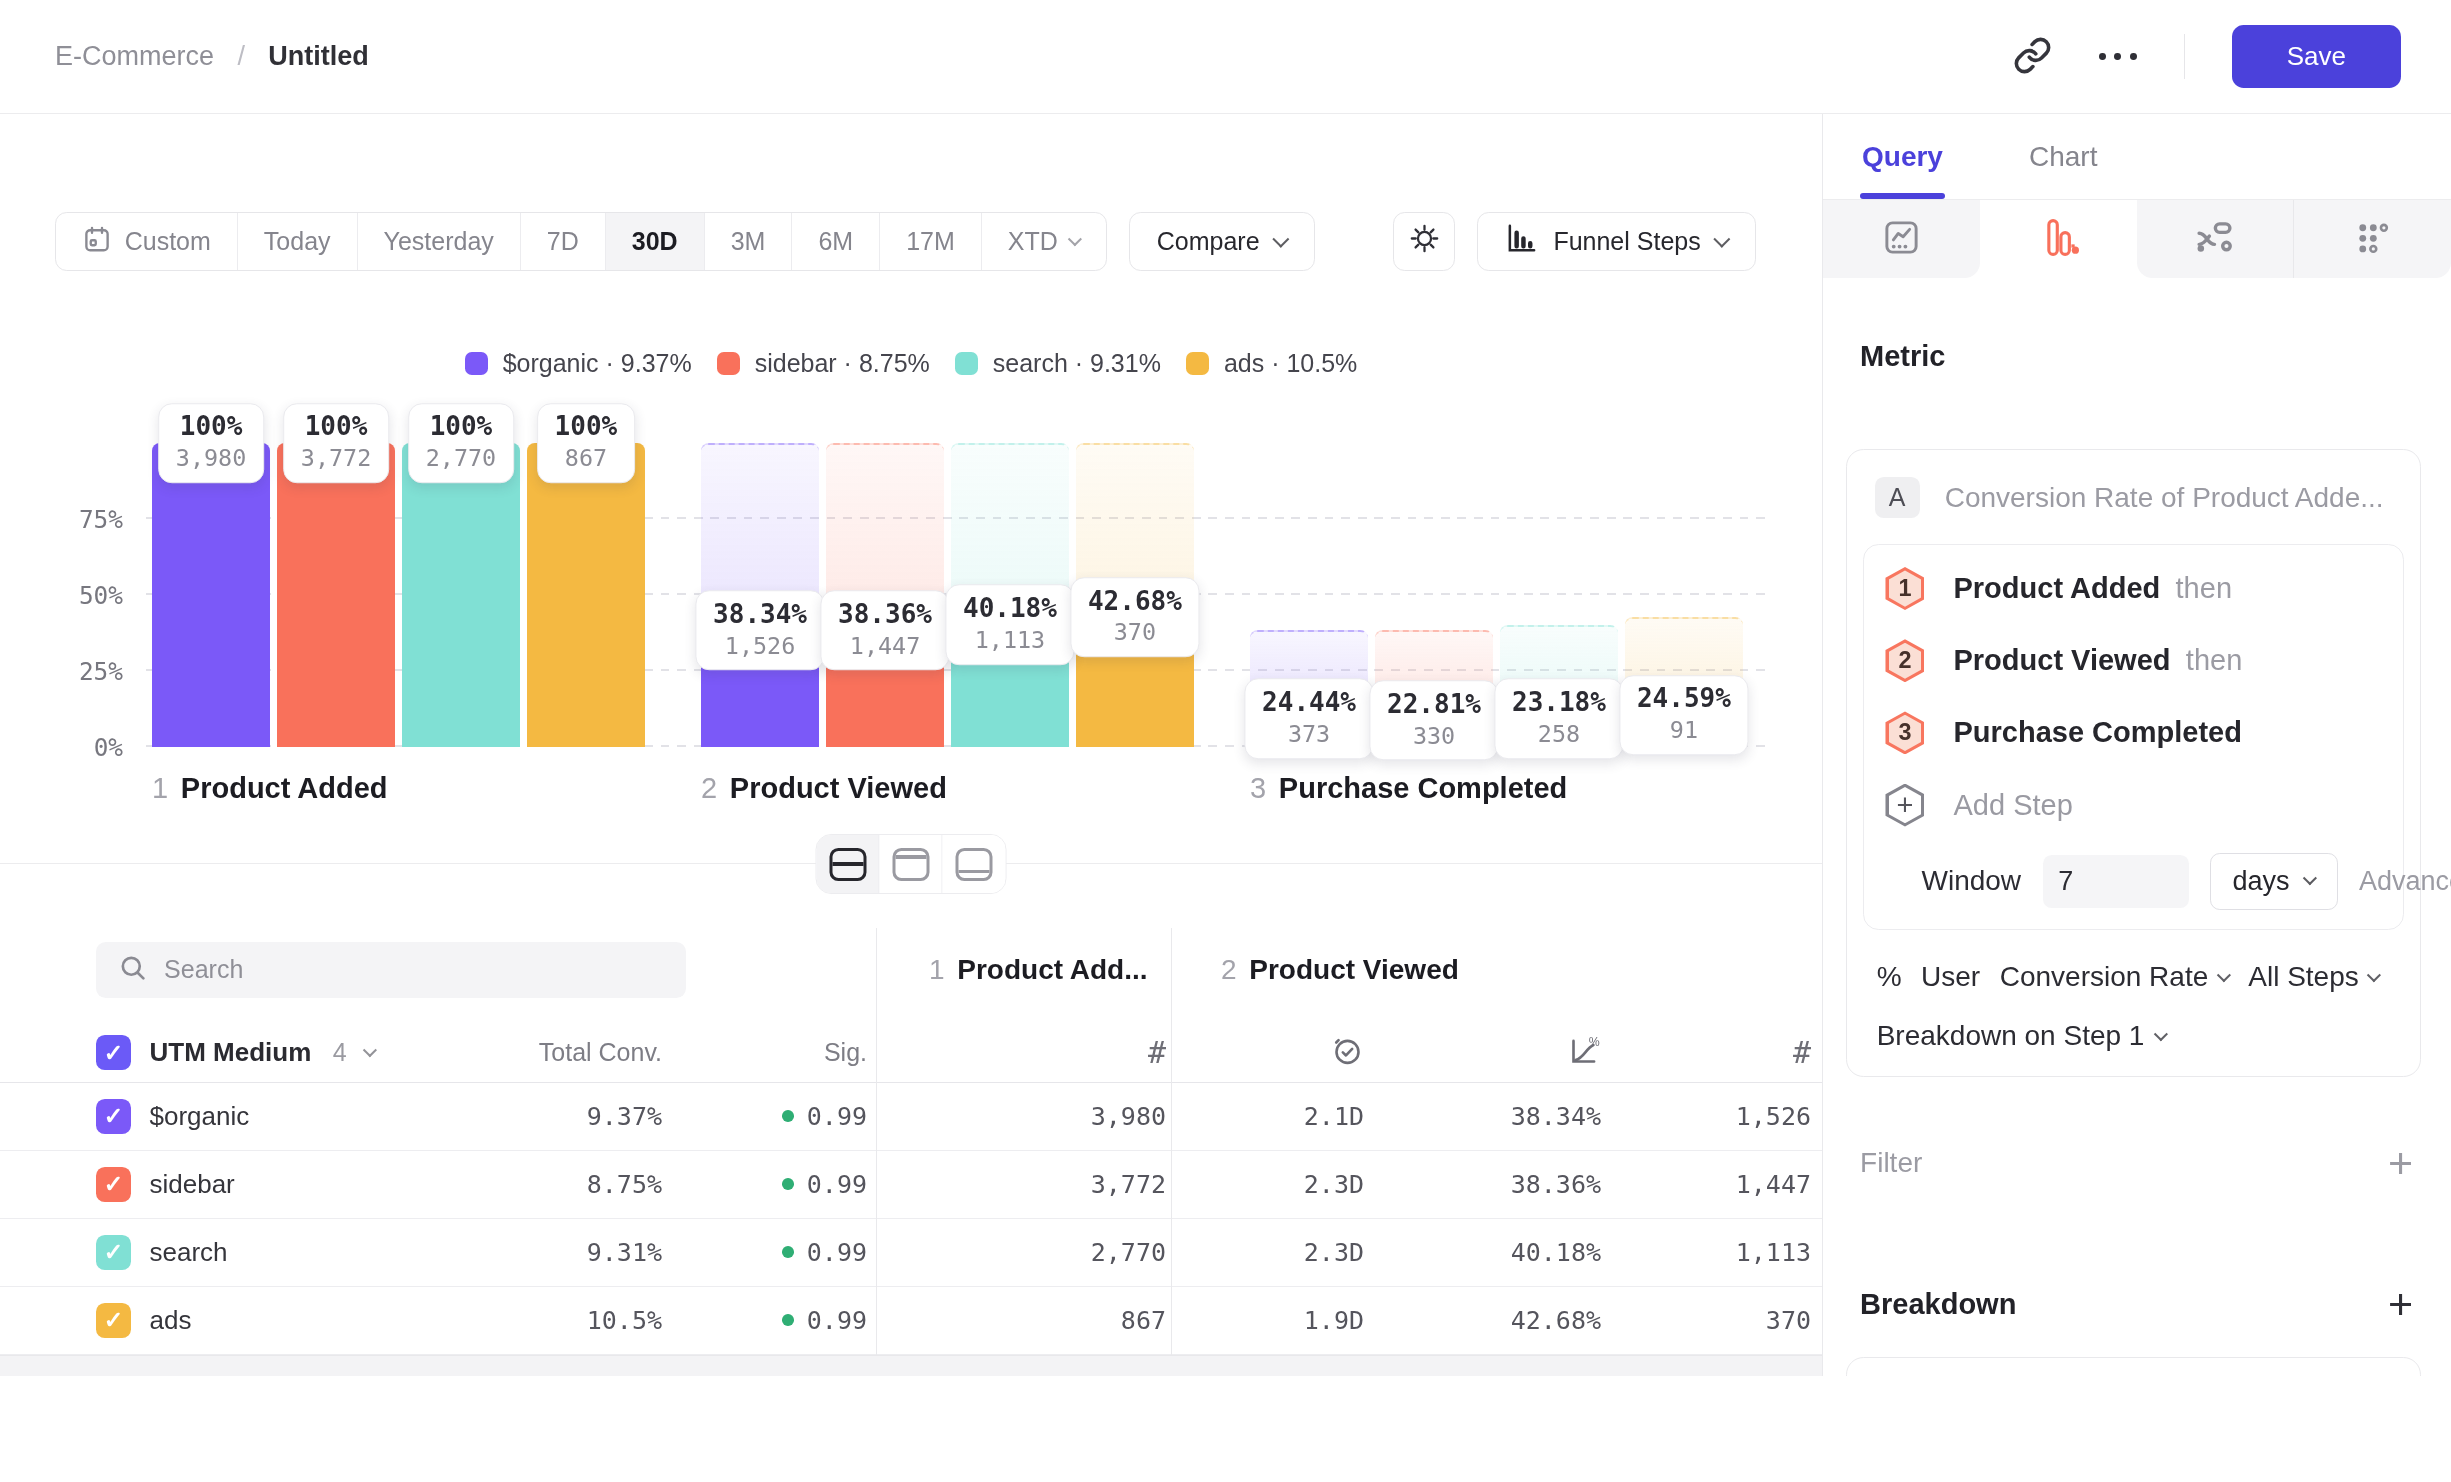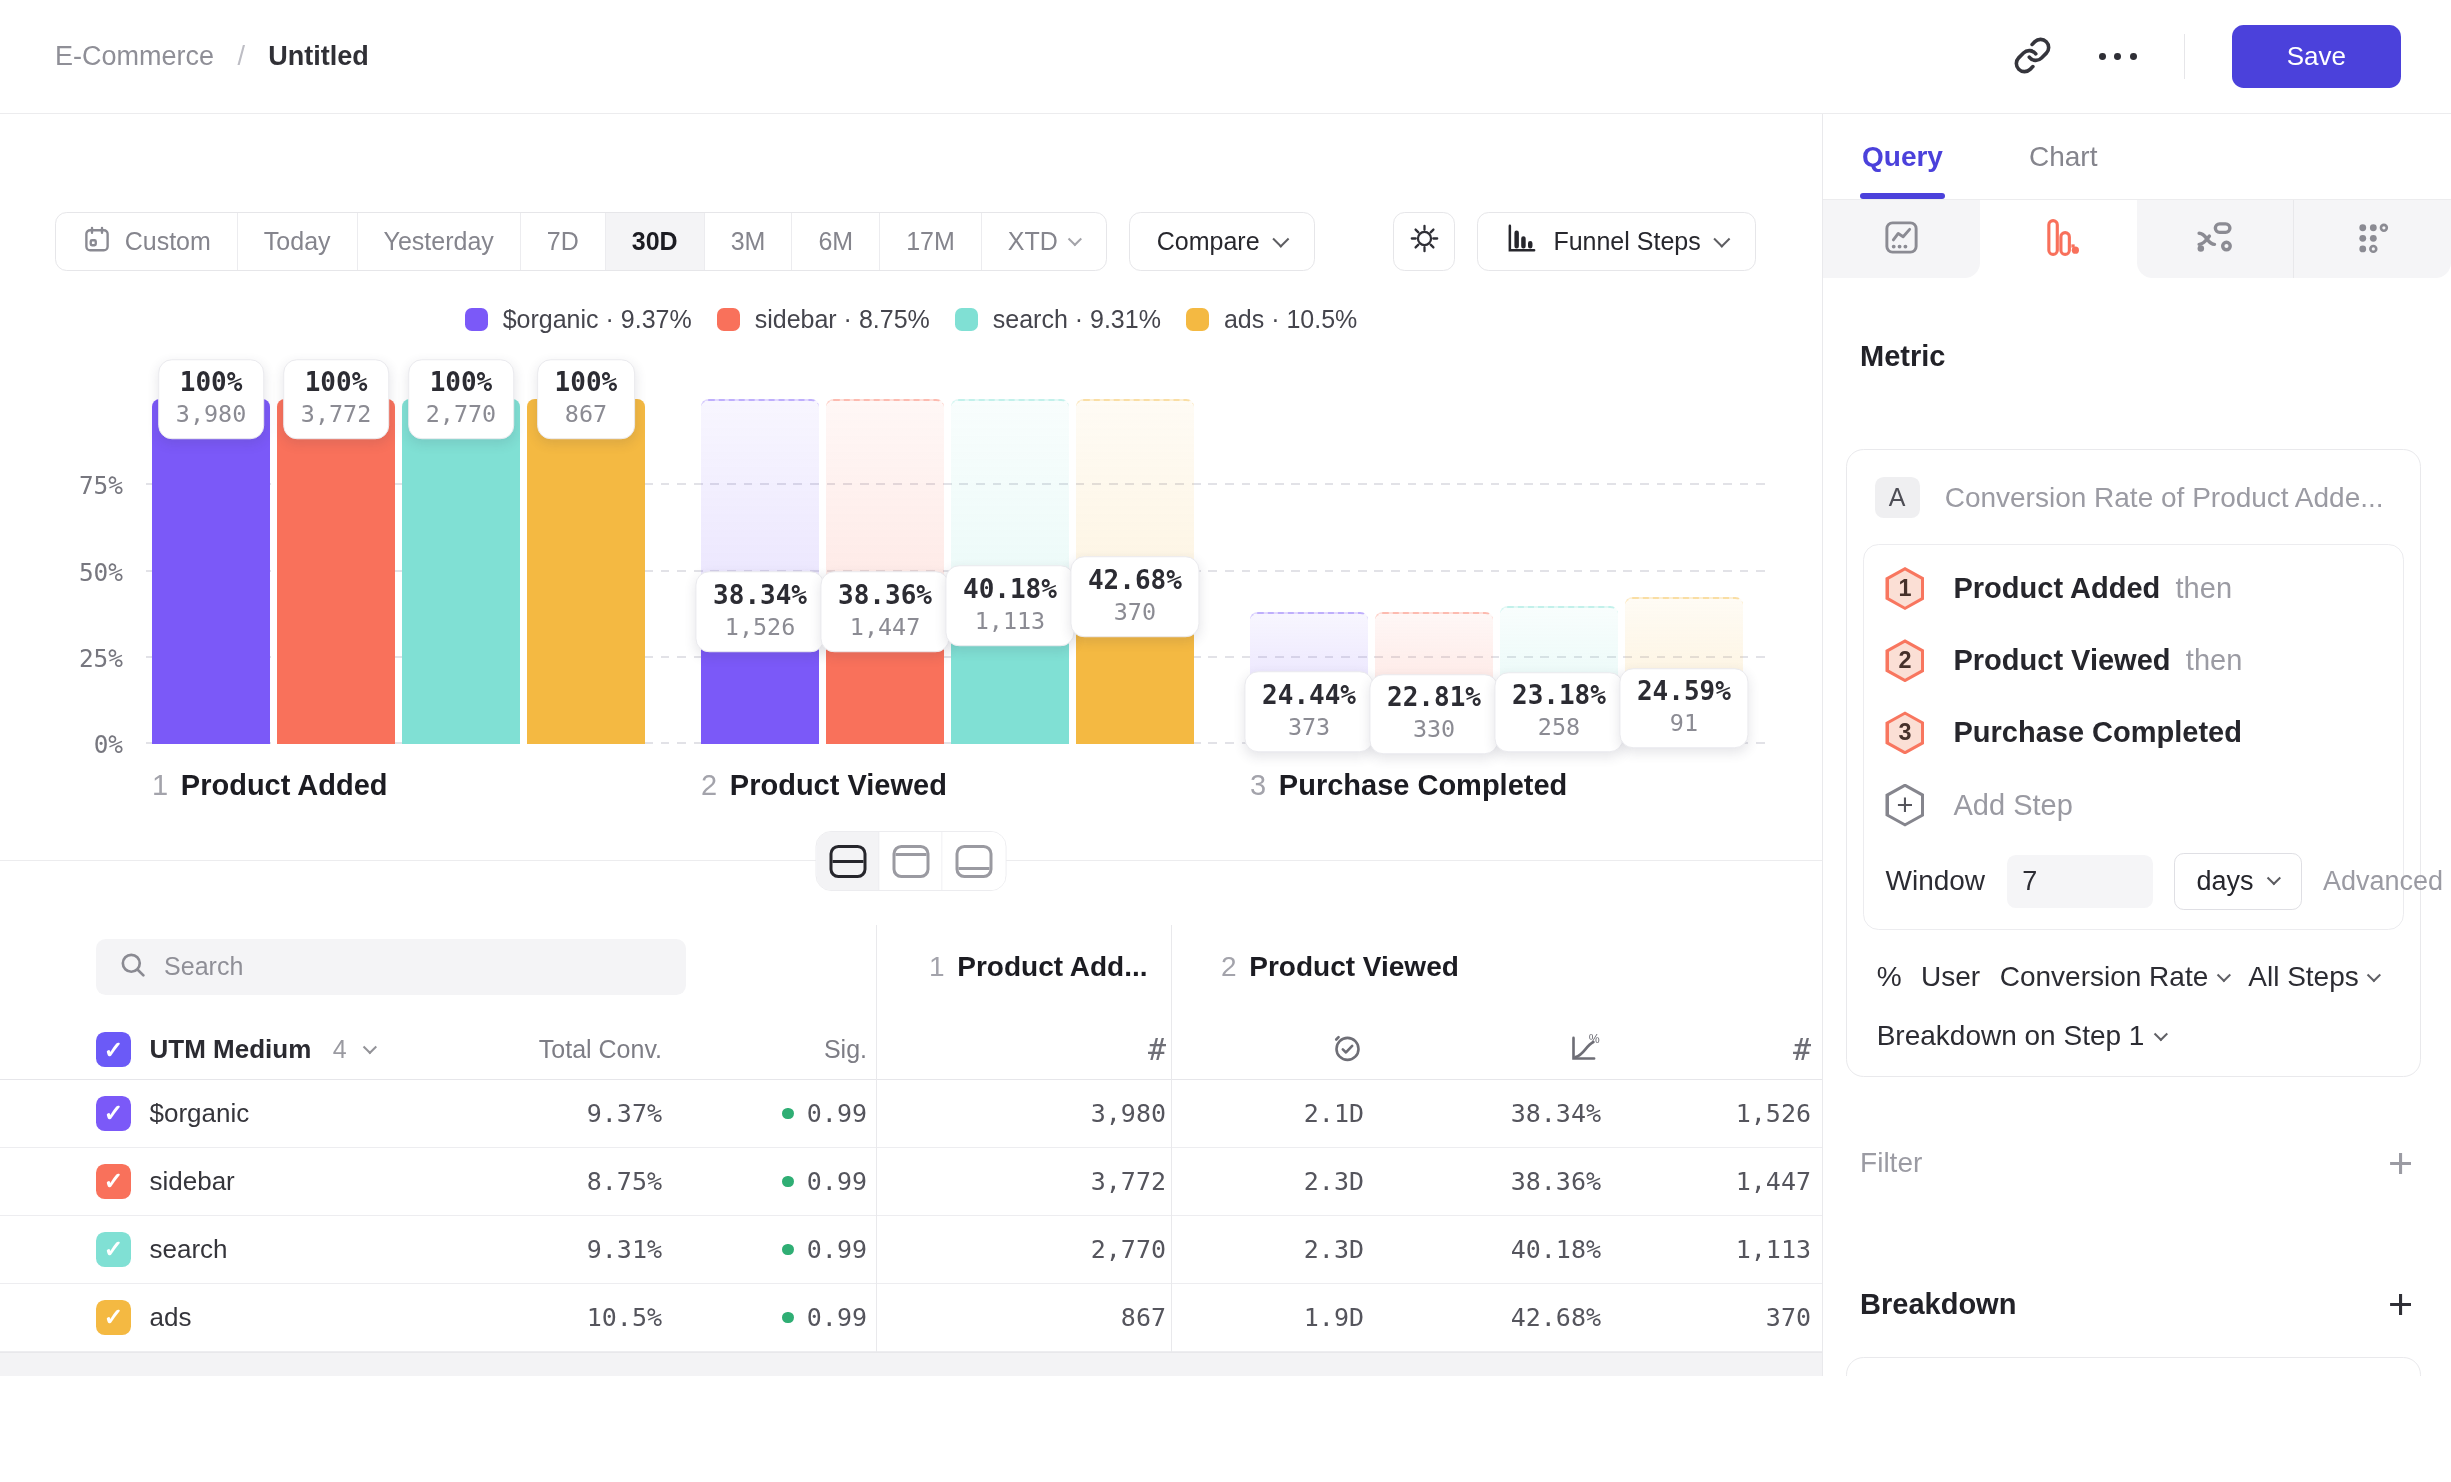--- a/index.html
+++ b/index.html
@@ -35,21 +35,21 @@
   .seg-item:last-child { border-right:none; }
   .seg-item.active { background:#f4f4f6; color:#1c1c22; font-weight:bold; }
   .btn { height:59px; border:1px solid #e6e6e9; border-radius:11.7px; background:#fff; display:flex; align-items:center;
          gap:15.6px; padding:10px 27px; font-size:25px; color:#27272d; cursor:pointer; font-family:inherit; }
   .gear-btn { width:62px; padding:0; justify-content:center; }
   .chev { display:inline-block; width:11.7px; height:11.7px; border-right:2.5px solid currentColor;
           border-bottom:2.5px solid currentColor; transform:rotate(45deg) translate(-2px,-2px); opacity:.75; }
   .chev.sm { width:9.8px; height:9.8px; }
 
   
-  .legend { margin-top:34px; display:flex; justify-content:center; gap:25px; }
+  .legend { margin-top:78px; display:flex; justify-content:center; gap:25px; }
   .legend-item { display:flex; align-items:center; gap:14.6px; font-size:25px; color:#45454d; cursor:pointer; }
   .swatch { width:23.4px; height:23.4px; border-radius:6.8px; }
 
   
   .plot { position:relative; height:420px; margin-top:65px; }
   .ytick { position:absolute; left:0; width:123px; text-align:right; font-size:24.4px; color:#77777f;
            transform:translateY(50%); font-family:"DejaVu Sans Mono",monospace; }
   .grid { position:absolute; left:146px; width:1619px; height:2px;
           background:repeating-linear-gradient(90deg,#e2e2e7 0 8.8px,transparent 8.8px 16.6px); }
   .groups { position:absolute; left:152px; top:0; bottom:0; display:grid;
@@ -144,21 +144,21 @@
   .hex::after { content:""; position:absolute; inset:3.4px; background:var(--hexf);
                 clip-path:polygon(50% 0,100% 25%,100% 75%,50% 100%,0 75%,0 25%); }
   .hex b { position:relative; z-index:1; font-size:23.4px; color:#46312b; }
   .hex.coral { --hexb:#f8765f; --hexf:#fbdfd5; }
   .hex.plus { --hexb:#85858d; --hexf:#ffffff; }
   .hex.plus b { font-weight:normal; font-size:29px; color:#55555c; }
   .step-name { font-size:29px; font-weight:bold; color:#26262c; }
   .step-then { font-size:29px; color:#9b9ba3; margin-left:-13.7px; }
   .addstep-label { font-size:29px; color:#9a9aa2; }
   .window-row { display:flex; align-items:center; gap:21.5px; padding:11.7px 2px 13.7px; }
-  .window-label { font-size:28px; color:#2c2c33; }
+  .window-label { font-size:28px; color:#2c2c33;margin-left:36px; }
   .window-input { width:146px; height:53px; background:#f5f5f7; border:none; border-radius:8.8px; font-size:27px;
                   color:#2c2c33; padding-left:15.6px; font-family:inherit; outline:none; }
   .unit-select { height:57px; border:1px solid #dfdfe4; border-radius:9.8px; background:#fff; display:flex;
                  align-items:center; gap:15.6px; padding:0 21.5px; font-size:27px; color:#26262c; cursor:pointer; }
   .advanced { margin-left:auto; display:flex; align-items:center; gap:12.7px; font-size:27px; color:#9b9ba3; cursor:pointer; }
   .measure-row { display:flex; align-items:center; gap:19.5px; margin:31px 0 0 13.7px; font-size:28px; color:#2c2c33; }
   .dd { display:flex; align-items:center; gap:10.7px; cursor:pointer; }
   .breakdown-on { display:flex; align-items:center; gap:11.7px; margin:27px 0 5.9px 13.7px; font-size:28px; color:#2c2c33; cursor:pointer; }
   .section-row { display:flex; align-items:center; justify-content:space-between; margin-left:13.7px; margin-right:7.8px; }
   .filter-row { margin-top:59px; height:55px; }

